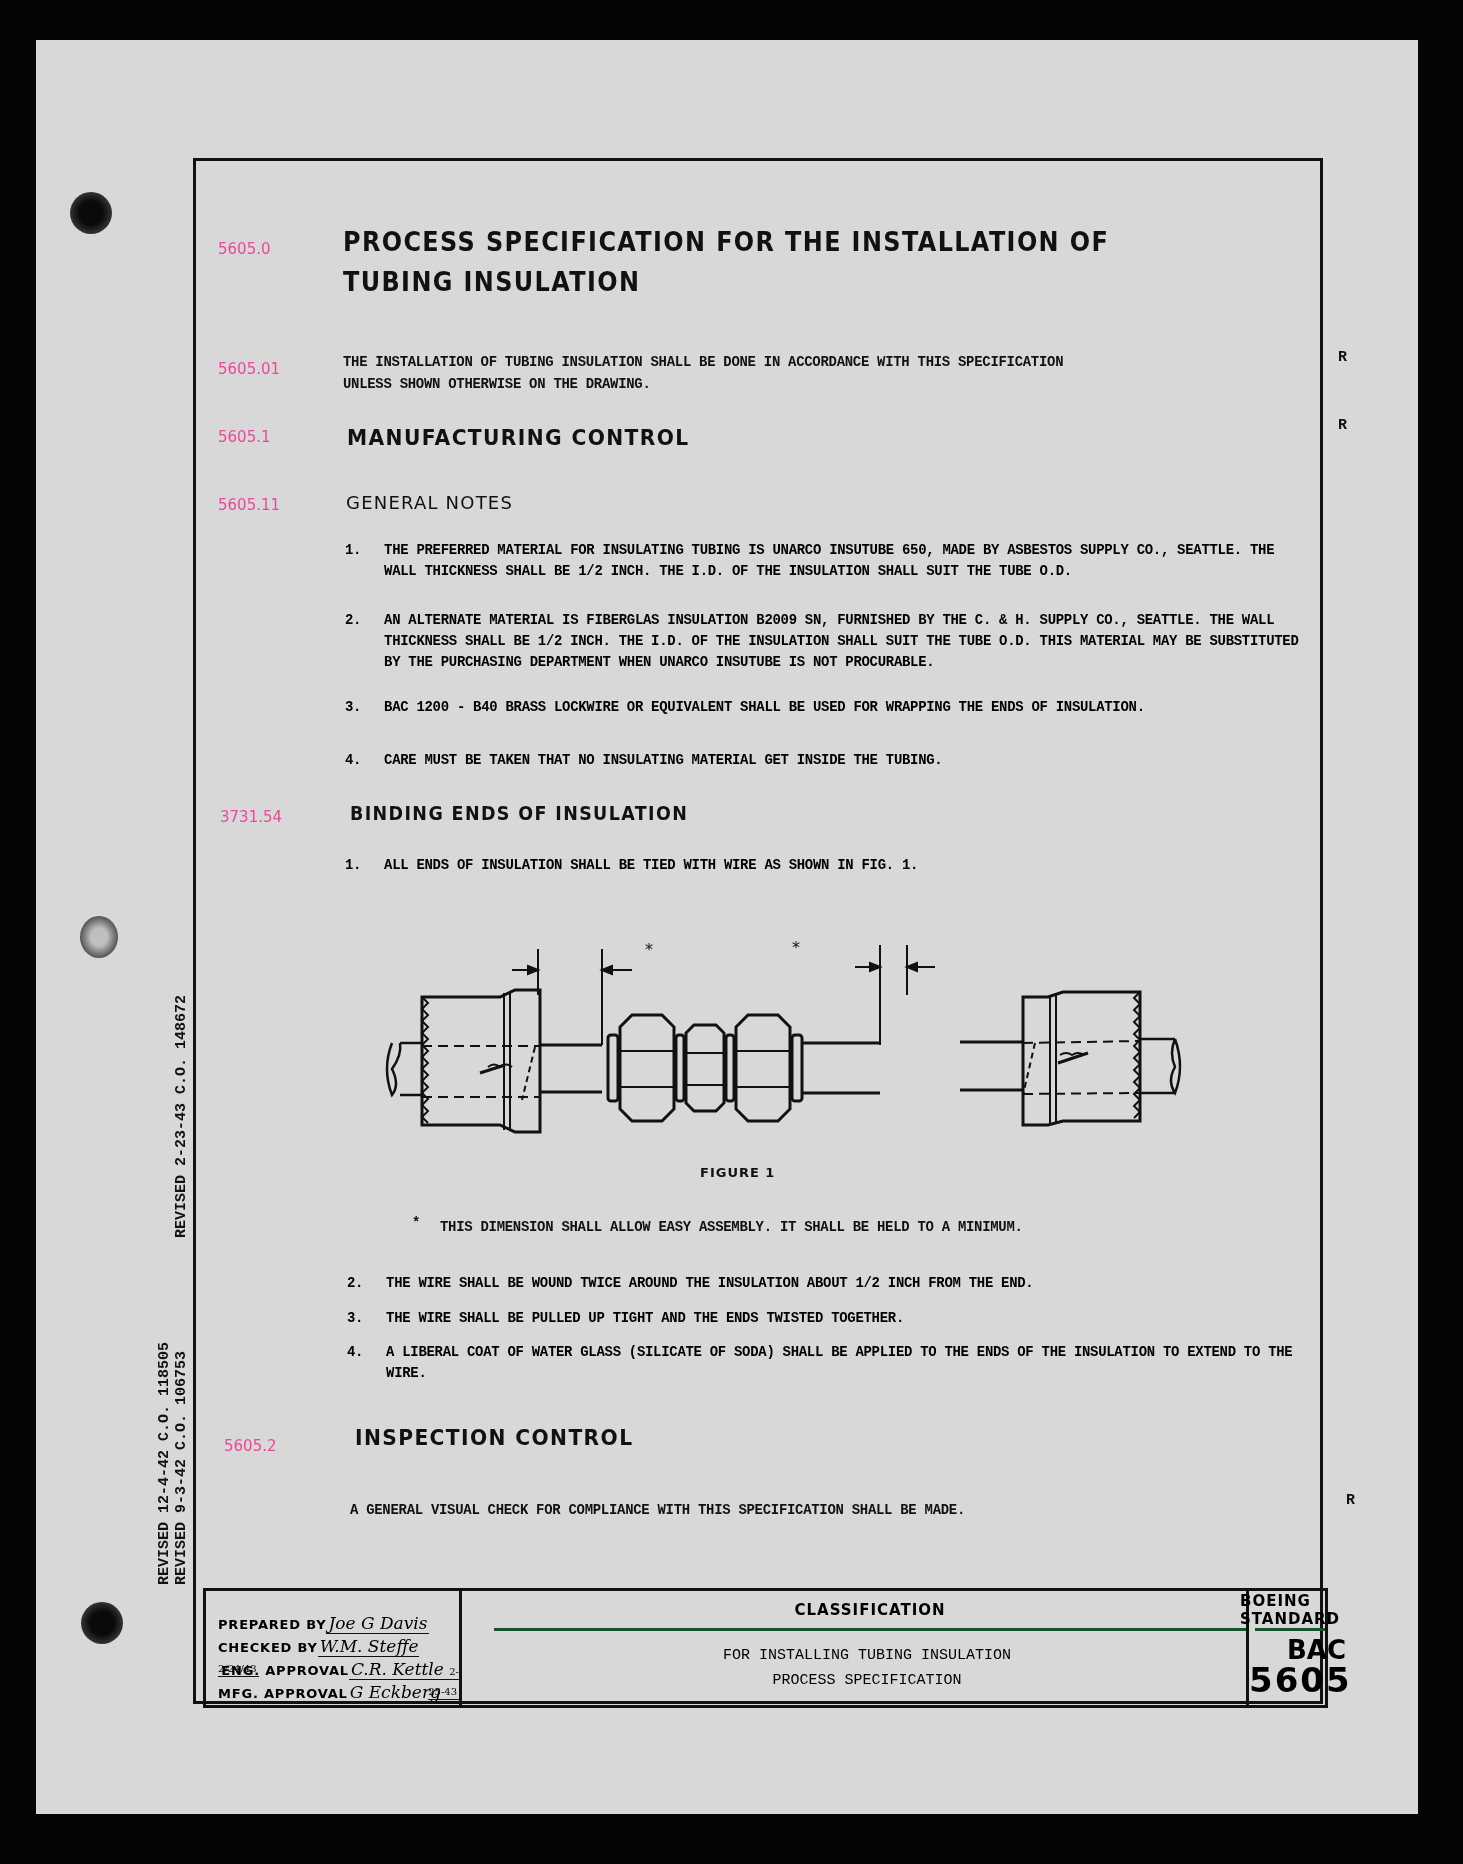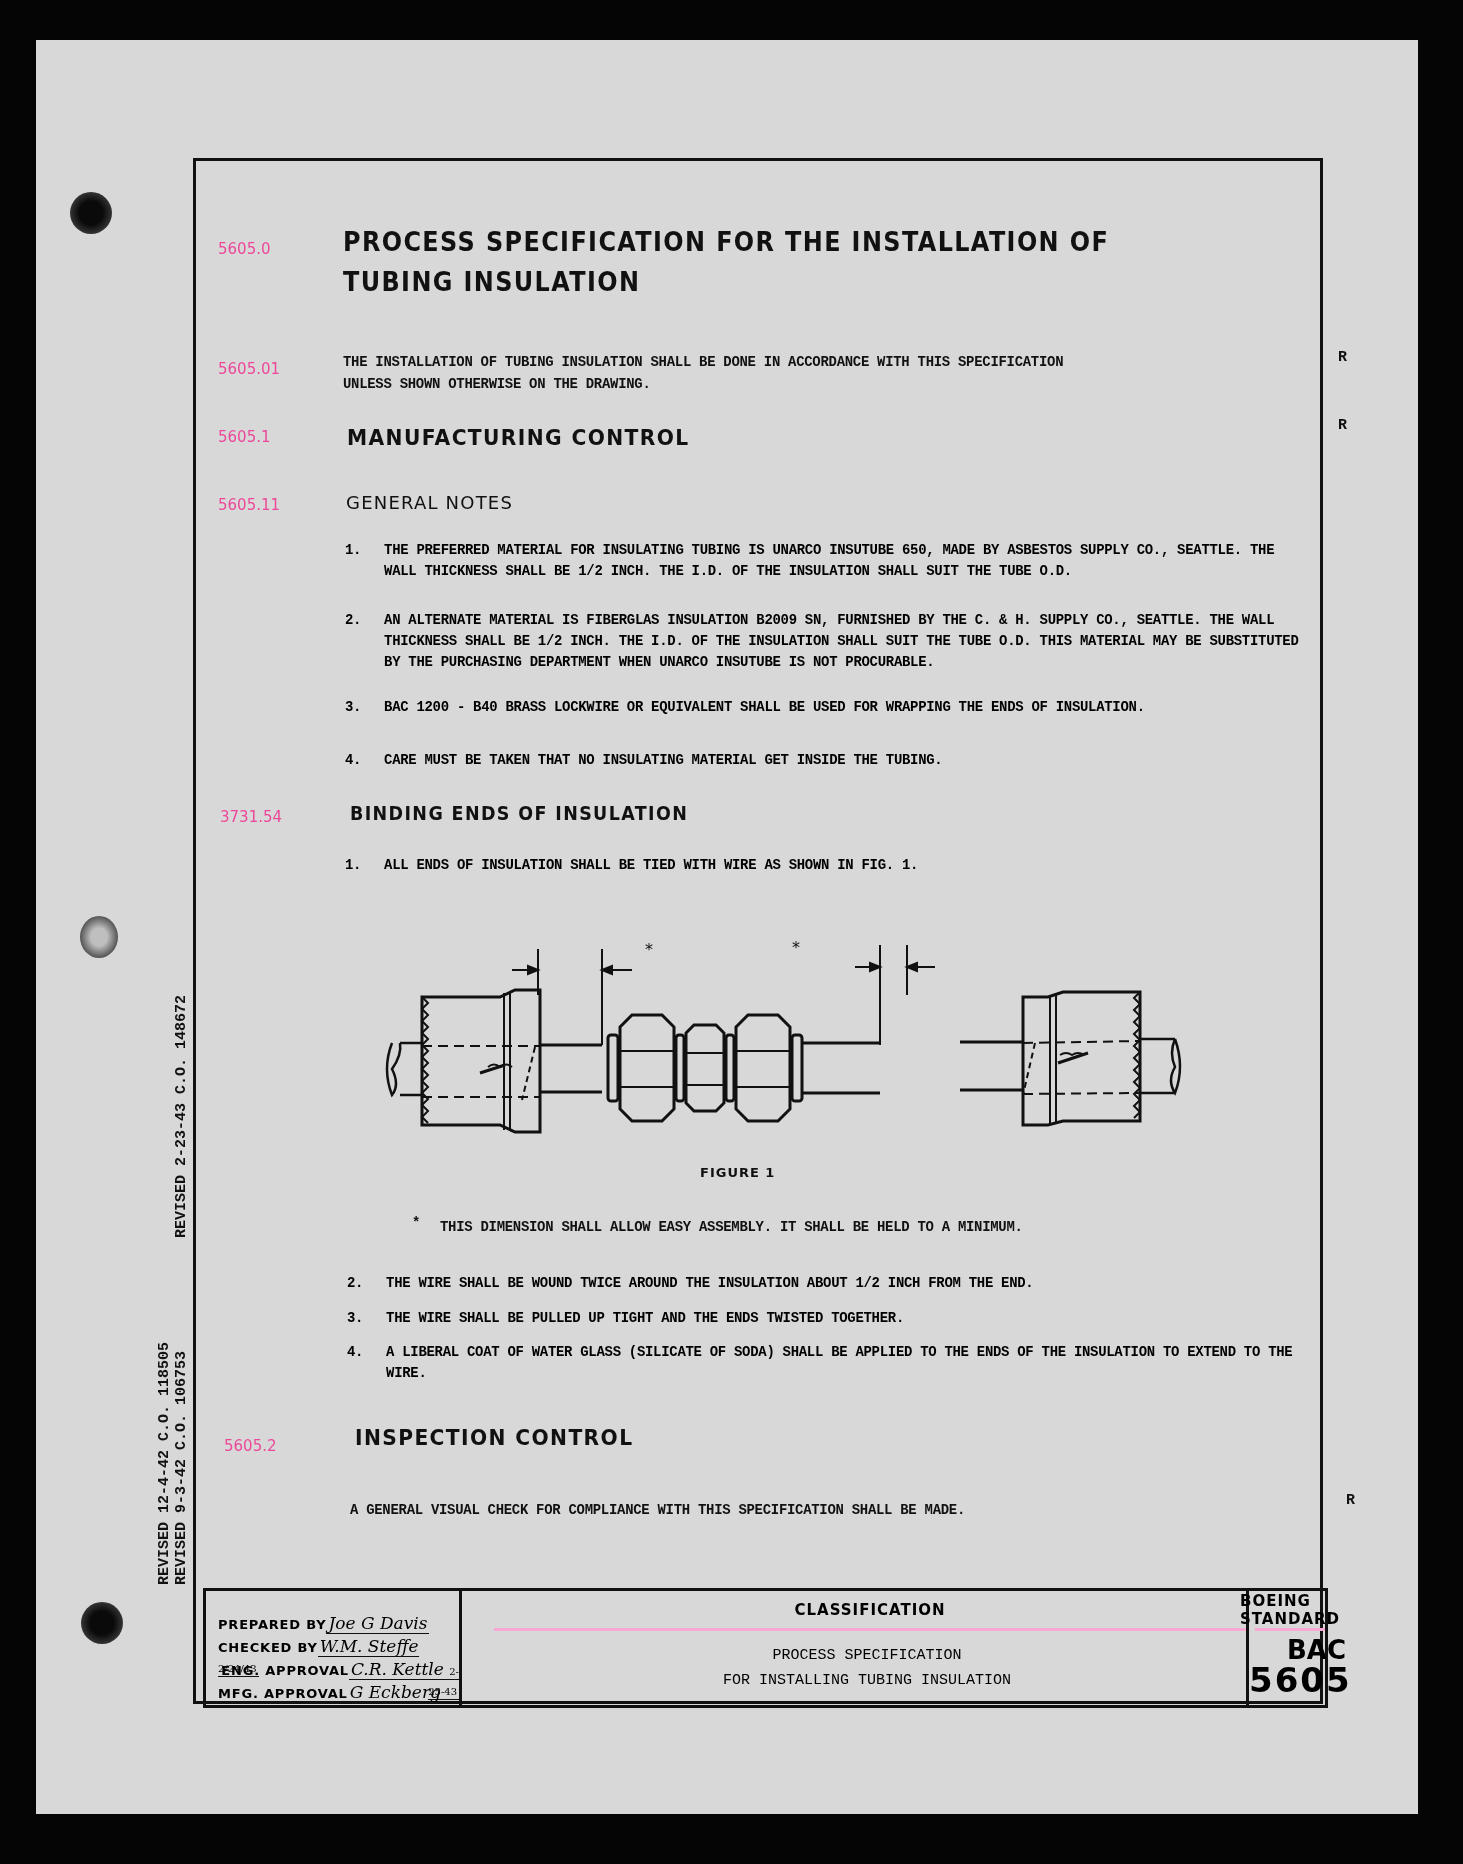--- a/index.html
+++ b/index.html
@@ -15,21 +15,21 @@
   .body { font-family:"Liberation Mono", monospace; font-weight:bold; font-size:15px; line-height:21px; letter-spacing:-0.3px; transform:scaleX(0.93); transform-origin:left; }
   .item { position:absolute; left:345px; width:1050px; }
   .item .n { position:absolute; left:0; font-family:"Liberation Mono", monospace; font-size:15px; font-weight:bold; }
   .item .tx { position:absolute; left:42px; width:1000px; white-space:normal; }
   .rmark { position:absolute; font-family:"Liberation Mono", monospace; font-weight:bold; font-size:15px; color:#111; }
   .side { position:absolute; font-family:"Liberation Mono", monospace; font-weight:bold; font-size:15px; color:#111; transform:rotate(-90deg); transform-origin:left top; white-space:nowrap; line-height:18px; }
   .tb { position:absolute; left:203px; top:1588px; width:1125px; height:120px; border:3px solid #111; box-sizing:border-box; }
   .tb .c1 { position:absolute; left:0; top:0; width:256px; height:100%; border-right:3px solid #111; box-sizing:border-box; }
   .tb .c2 { position:absolute; left:282px; top:0; width:761px; height:100%; border-right:3px solid #111; box-sizing:border-box; }
   .tb .c3 { position:absolute; left:1043px; top:0; right:0; height:100%; }
-  .tb .hdr { position:absolute; left:0; right:0; top:0; height:40px; border-bottom:3px solid #f9a8d4; box-sizing:border-box; display:flex; align-items:center; justify-content:center; font-family:"DejaVu Sans", sans-serif; font-weight:bold; font-size:15px; letter-spacing:1px; transform-origin:center;margin-left:6px; }
+  .tb .hdr { position:absolute; left:0; right:0; top:0; height:40px; border-bottom:3px solid #14532d; box-sizing:border-box; display:flex; align-items:center; justify-content:center; font-family:"DejaVu Sans", sans-serif; font-weight:bold; font-size:15px; letter-spacing:1px; transform-origin:center;margin-left:6px; }
   .sig-row { position:absolute; left:12px; font-family:"DejaVu Sans", sans-serif; font-weight:bold; font-size:13px; letter-spacing:0.8px; }
   .sig { font-family:"DejaVu Serif", serif; font-style:italic; font-size:17px; font-weight:normal; border-bottom:1.5px solid #111; padding:0 2px; letter-spacing:0; }
   .sig small { font-size:10px; font-style:normal; }
   .desc { position:absolute; left:0; right:0; top:52px; text-align:center; font-family:"Liberation Mono", monospace; font-size:15px; line-height:25px; }
   .bac { position:absolute; left:0; right:0; top:44px; text-align:center; font-family:"DejaVu Sans", sans-serif; font-weight:bold; line-height:30px; }
   .bac .a { font-size:26px; display:block;margin-left:38px; }
   .bac .b { font-size:34px; display:block; letter-spacing:2px; }
   .figure { position:absolute; left:380px; top:935px; width:810px; height:215px; }
   .figcap { position:absolute; left:700px; top:1165px; font-family:"DejaVu Sans", sans-serif; font-weight:bold; font-size:13px; letter-spacing:1px; }
 </style>
@@ -186,22 +186,22 @@
     <div class="sig-row" style="top:68px;text-align:right;">
       <span>ENG. APPROVAL</span><span class="sig"><span>C.R. Kettle</span> <small>2-25-43</small></span>
     </div>
     <div class="sig-row" style="top:91px;">
       <span>MFG. APPROVAL</span><span class="sig">G Eckberg</span>
     </div>
   </div>
   <div class="c2">
     <div class="hdr">CLASSIFICATION</div>
     <div class="desc">
+      <div>FOR INSTALLING TUBING INSULATION</div>
       <div>PROCESS SPECIFICATION</div>
-      <div>FOR INSTALLING TUBING INSULATION</div>
     </div>
   </div>
   <div class="c3">
     <div class="hdr">BOEING STANDARD</div>
     <div class="bac">
       <span class="a">BAC</span>
       <span class="b">5605</span>
     </div>
   </div>
 </div>

